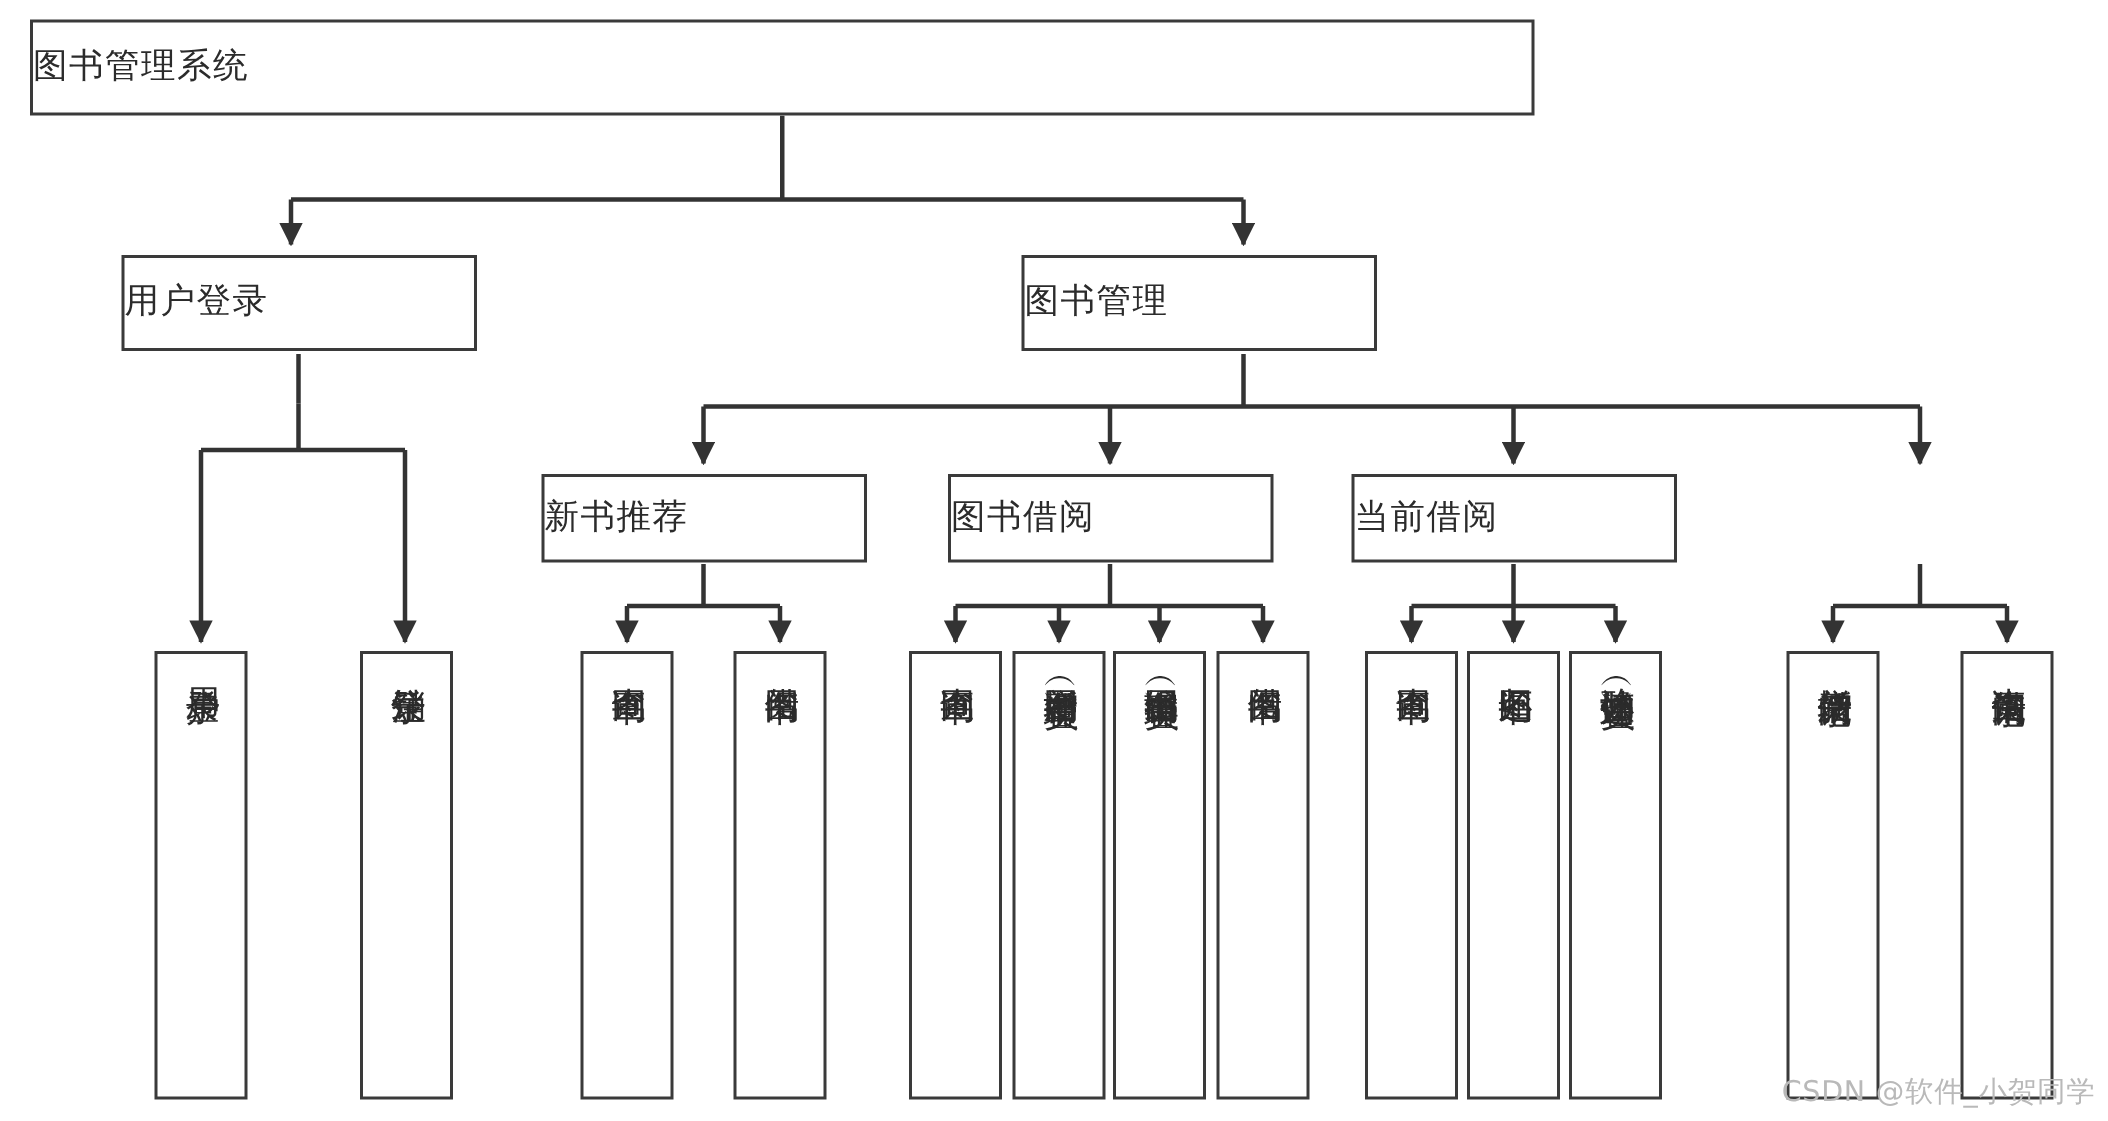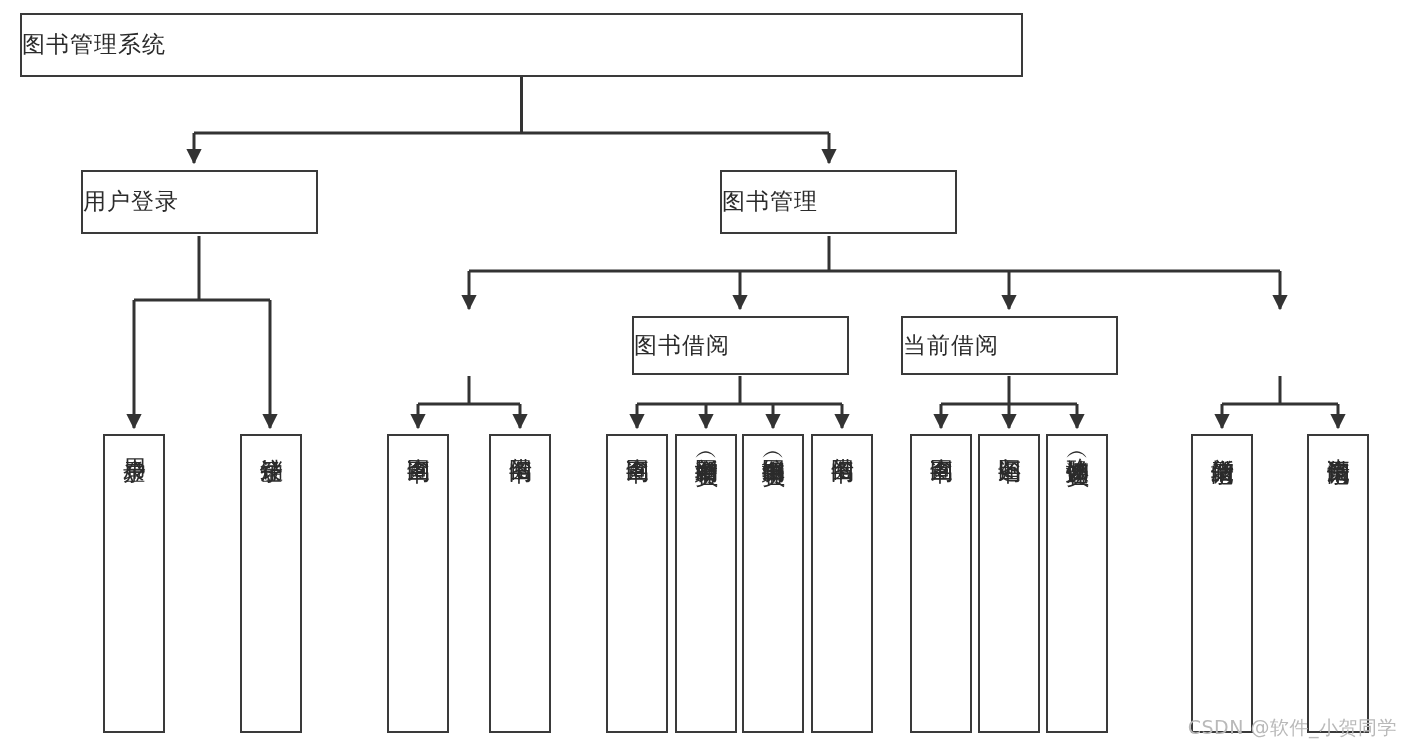--- a/index.html
+++ b/index.html
@@ -132,24 +132,27 @@
     </g>
   </svg>
 
   <div class="node horizontal node-root" style="left:20px; top:13px; width:1003px; height:64px;">
     <span class="label">图书管理系统</span>
   </div>
 
   <div class="node horizontal" style="left:81px; top:170px; width:237px; height:64px;">
     <span class="label">用户登录</span>
   </div>
-  <div class="node horizontal" style="left:720px; top:170px; width:237px; height:64px;">
+  <div class="node horizontal" style="left:681px; top:170px; width:237px; height:64px;">
     <span class="label">图书管理</span>
   </div>
 
+  <div class="node horizontal" style="left:361px; top:316px; width:217px; height:59px;">
+    <span class="label">新书推荐</span>
+  </div>
   <div class="node horizontal" style="left:901px; top:316px; width:217px; height:59px;">
     <span class="label">当前借阅</span>
   </div>
   <div class="node horizontal" style="left:632px; top:316px; width:217px; height:59px;">
     <span class="label">图书借阅</span>
   </div>
 
   <div class="node vertical" style="left:103px; top:434px; width:62px; height:299px;">
     <span class="label">用户登录</span>
   </div>

